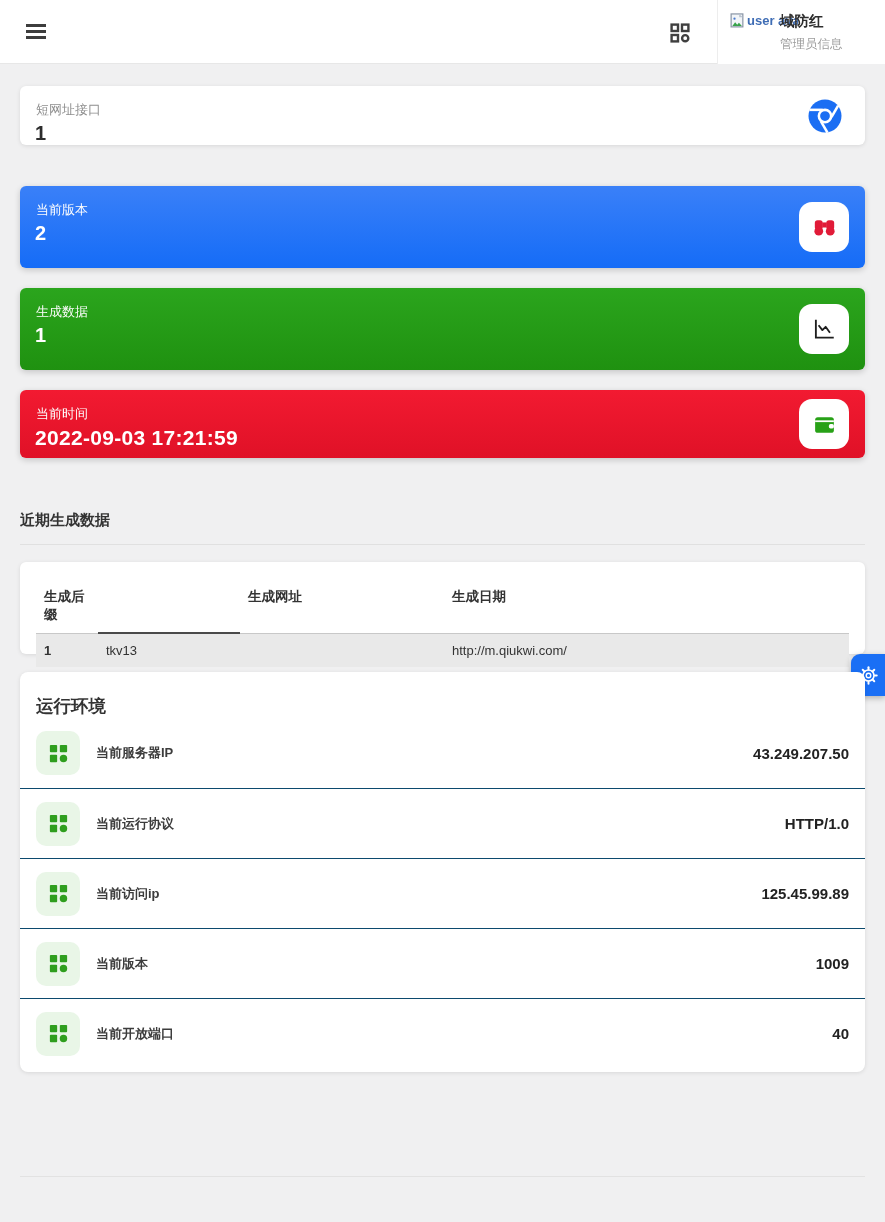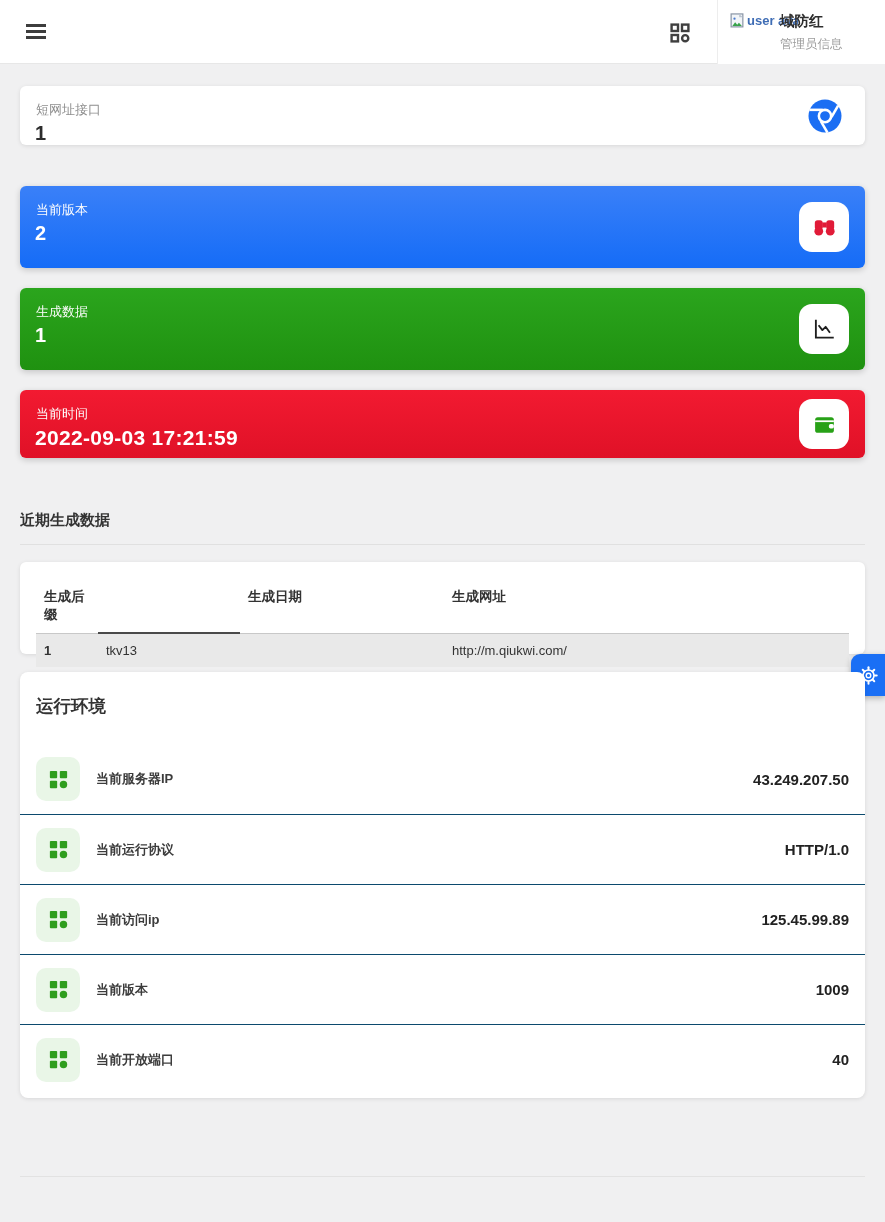--- a/index.html
+++ b/index.html
@@ -41,21 +41,21 @@
   .gtable .th { padding:7px 8px 9px; font-size:13.5px; font-weight:bold; color:#333; border-bottom:1px solid #c8c8c8; }
   .gtable .th.sorted { border-bottom:2px solid #4a4a4a; }
   .gtable .td { padding:9px 8px; font-size:13px; color:#333; background:#e9e9e9; }
   .gtable .td.idx { font-weight:bold; }
 
   
   .fab { position:absolute; right:0; top:654px; width:34px; height:42px; background:#1a6ff5; border:none; border-radius:9px 0 0 9px; box-shadow:0 2px 6px rgba(0,0,0,0.28); cursor:pointer; display:flex; align-items:center; justify-content:center; }
 
   
   .env-card { top:672px; background:#fff; border-radius:8px; box-shadow:0 1px 4px rgba(0,0,0,0.10); padding:22px 0 4px; }
-  .env-title { font-size:17.5px; color:#333; padding:0 16px; margin-bottom:26px; }
+  .env-title { font-size:17.5px; color:#333; padding:0 16px; }
   .env-row { display:flex; align-items:center; height:70px; padding:0 16px; }
   .env-row + .env-row { border-top:1px solid #0c4a6e; }
   .env-iconbox { width:44px; height:44px; border-radius:10px; background:#e9f6e7; display:flex; align-items:center; justify-content:center; margin-right:16px; flex:0 0 auto; }
   .env-label { font-size:13px; font-weight:600; color:#3c3c3c;text-align:right; }
   .env-value { margin-left:auto; font-size:15px; font-weight:bold; color:#222; }
 
   .divider2 { position:absolute; left:20px; right:20px; top:1176px; height:1px; background:#e2e2e2; }
 </style>
 </head>
 <body>
@@ -146,22 +146,22 @@
     </span>
   </div>
 
   <h2 class="section-title">近期生成数据</h2>
   <div class="divider1"></div>
 
   <div class="card table-card">
     <div class="gtable">
       <div class="th">生成后缀</div>
       <div class="th sorted"></div>
+      <div class="th">生成网址</div>
       <div class="th">生成日期</div>
-      <div class="th">生成网址</div>
 
       <div class="td idx">1</div>
       <div class="td">tkv13</div>
       <div class="td"></div>
       <div class="td">http://m.qiukwi.com/</div>
     </div>
   </div>
 
   <button class="fab">
     <svg width="21" height="21" viewBox="0 0 24 24" fill="none" stroke="#fff">

